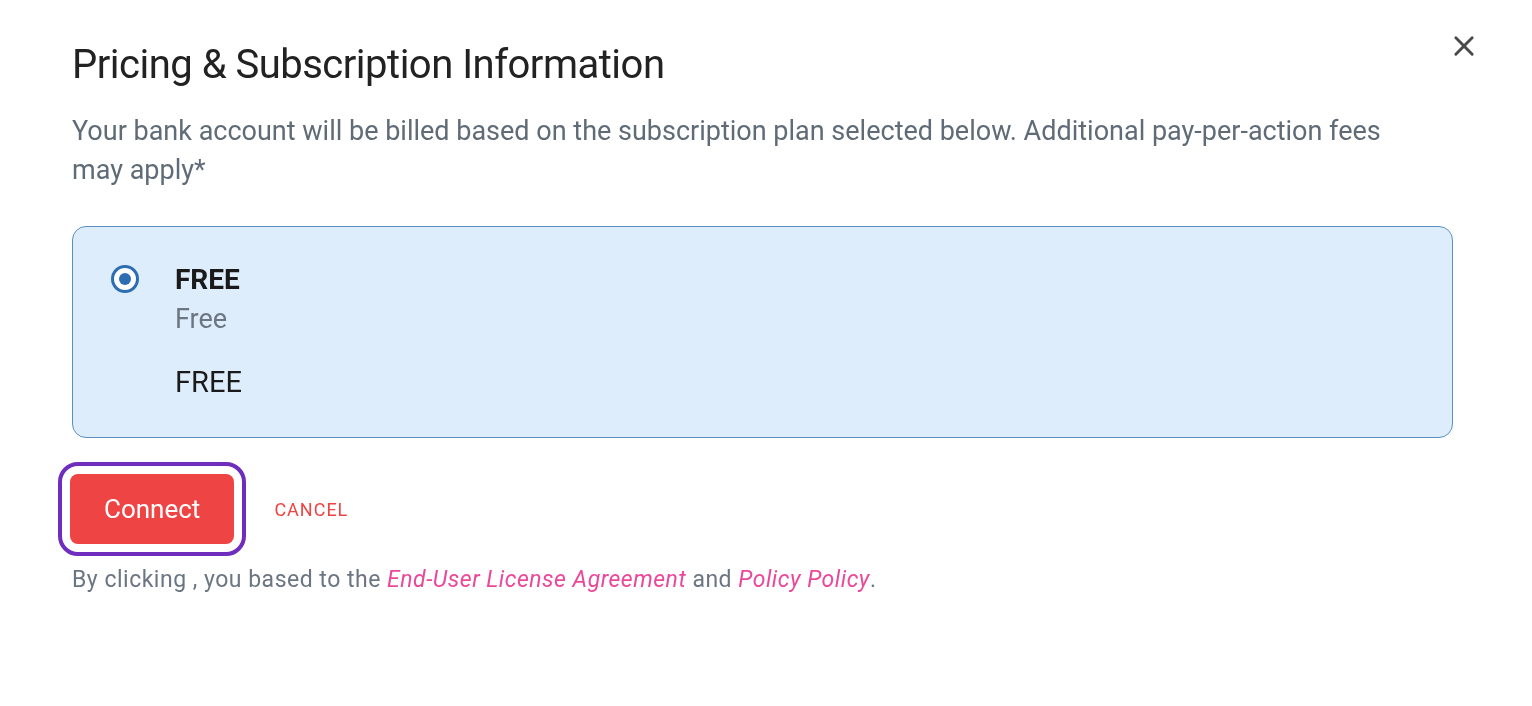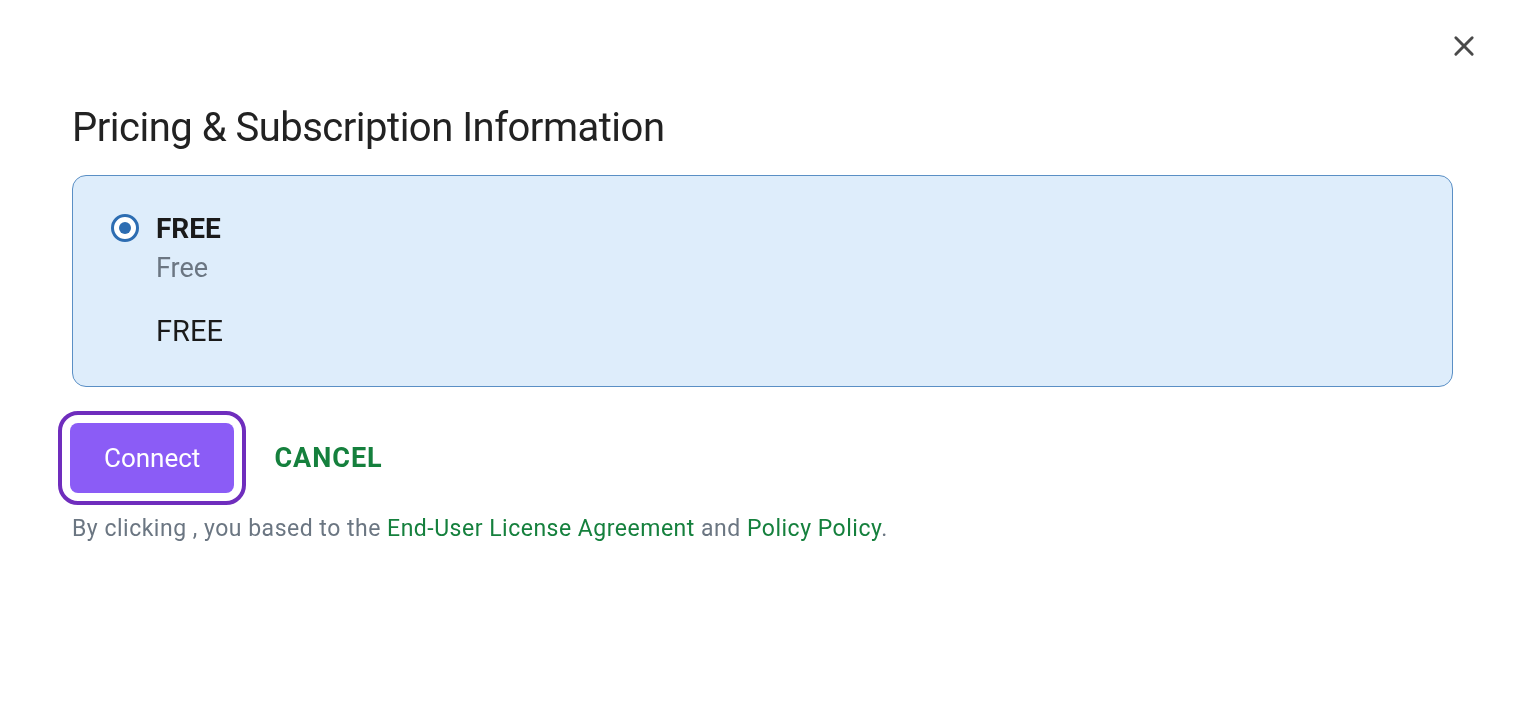--- a/index.html
+++ b/index.html
@@ -8,21 +8,21 @@
       padding: 0;
     }
     body {
       font-family: -apple-system, BlinkMacSystemFont, "Segoe UI", Roboto, "Helvetica Neue", Arial, sans-serif;
       background: #ffffff;
       width: 1532px;
       height: 706px;
       position: relative;
     }
     .modal-container {
-      padding: 104px 72px 0 72px;
+      padding: 41px 72px 0 72px;
       position: relative;
     }
     .close-btn {
       position: absolute;
       top: 26px;
       right: 48px;
       width: 40px;
       height: 40px;
       display: flex;
       align-items: center;
@@ -54,21 +54,21 @@
       border: 1px solid #5a8fc5;
       background: #deedfb;
       border-radius: 14px;
       padding: 36px 38px 38px 38px;
       margin-bottom: 24px;
       width: 1381px;
     }
     .plan-row {
       display: flex;
       align-items: flex-start;
-      gap: 17px;
+      gap: 36px;
     }
     .radio-wrapper {
       flex-shrink: 0;
       padding-top: 2px;
     }
     .radio-outer {
       width: 28px;
       height: 28px;
       border: 3px solid #2d6db2;
       border-radius: 50%;
@@ -113,64 +113,66 @@
       margin-bottom: 10px;
     }
     .highlight-frame {
       border: 4px solid #6f2dbd;
       border-radius: 20px;
       padding: 8px;
       display: inline-block;
       margin-left: -14px;
     }
     .connect-btn {
-      background: #8b5cf6;
+      background: #ef4444;
       color: #ffffff;
       border: none;
       border-radius: 8px;
       padding: 20px 34px;
       font-size: 26px;
       font-weight: 400;
       cursor: pointer;
       font-family: inherit;
     }
     .cancel-btn {
       background: none;
       border: none;
-      color: #15803d;
-      font-size: 27px;
-      font-weight: 700;
+      color: #ef4444;
+      font-size: 18px;
+      font-weight: 400;
       letter-spacing: 1px;
       cursor: pointer;
       font-family: inherit;
     }
     .footer-text {
       font-size: 23px;
       color: #6b7682;
       letter-spacing: 0.5px;
     }
     .footer-text a {
-      color: #15803d;
+      color: #ec4899;
       text-decoration: none;
+      font-style: italic;
     }
   </style>
 </head>
 <body>
 
 <div class="modal-container">
 
   <button class="close-btn">
     <svg viewBox="0 0 24 24" fill="none" stroke="#4a4a4a" stroke-width="2.5" stroke-linecap="round">
       <line x1="5" y1="5" x2="19" y2="19"></line>
       <line x1="19" y1="5" x2="5" y2="19"></line>
     </svg>
   </button>
 
   <h1 class="title">Pricing &amp; Subscription Information</h1>
 
+  <p class="subtitle">Your bank account will be billed based on the subscription plan selected below. Additional pay-per-action fees may apply*</p>
 
   <div class="plan-card">
     <div class="plan-row">
       <div class="radio-wrapper">
         <div class="radio-outer">
           <div class="radio-inner"></div>
         </div>
       </div>
       <div class="plan-details">
         <div class="plan-name">FREE</div>

